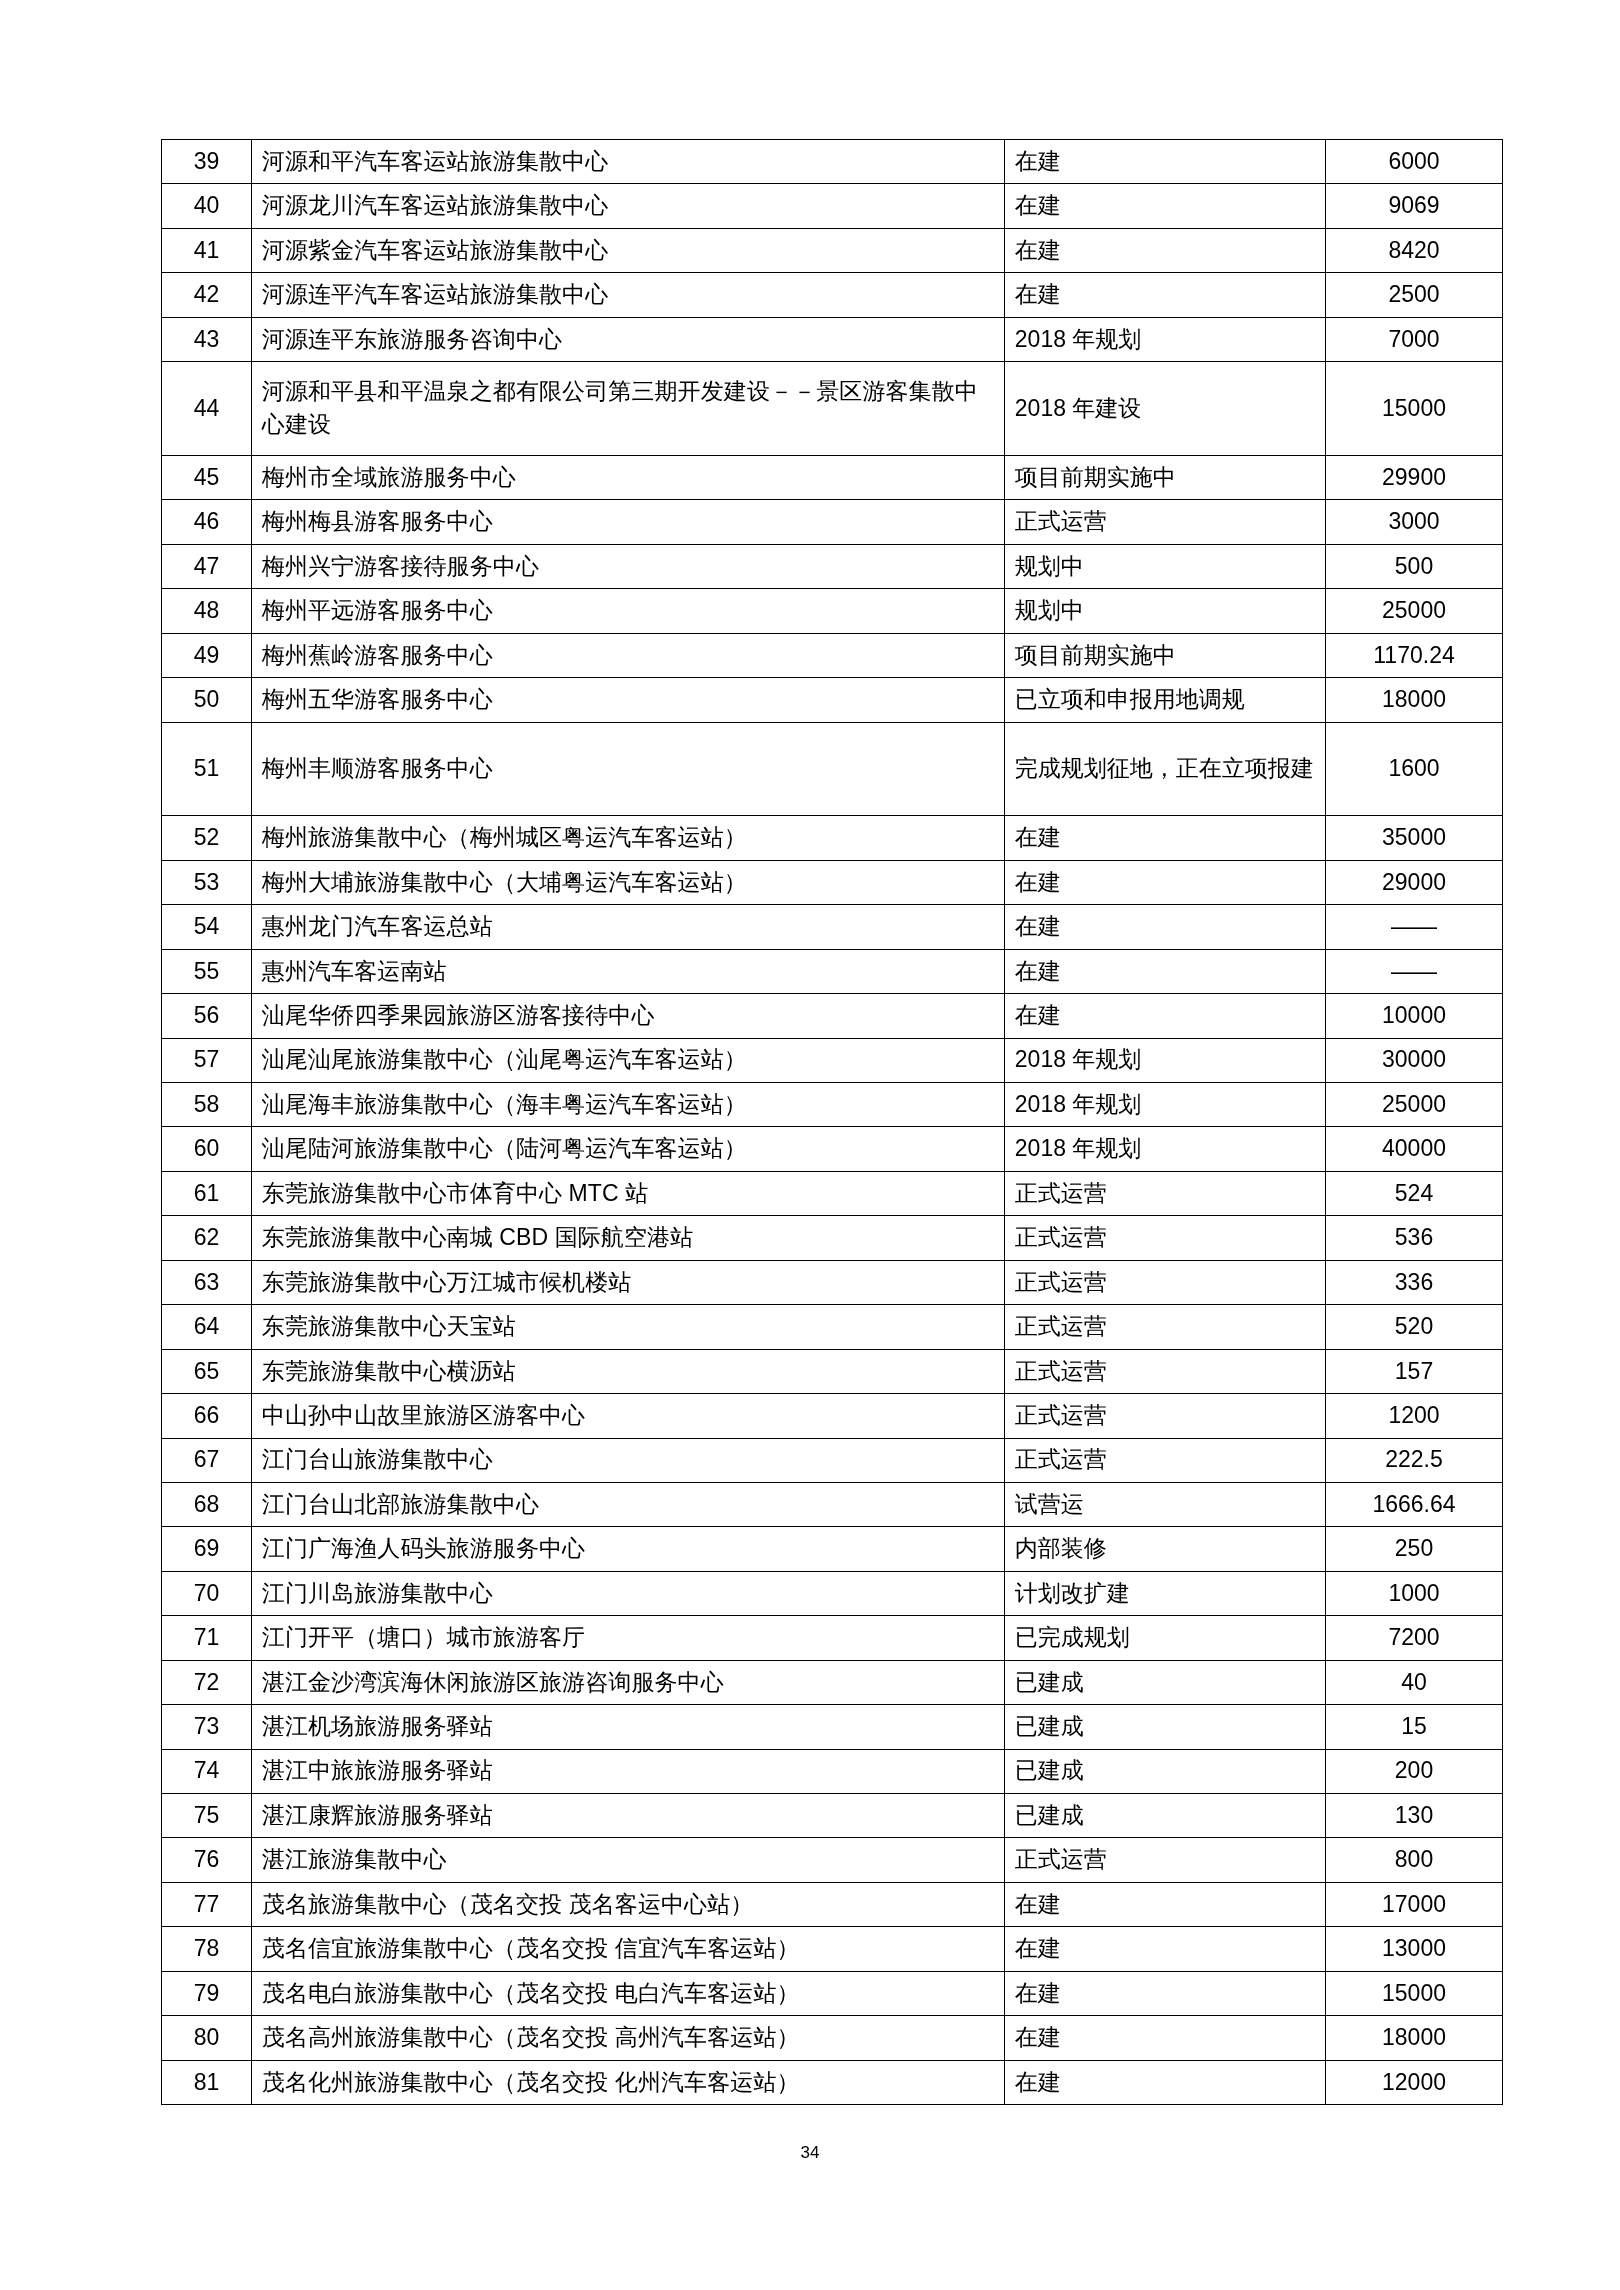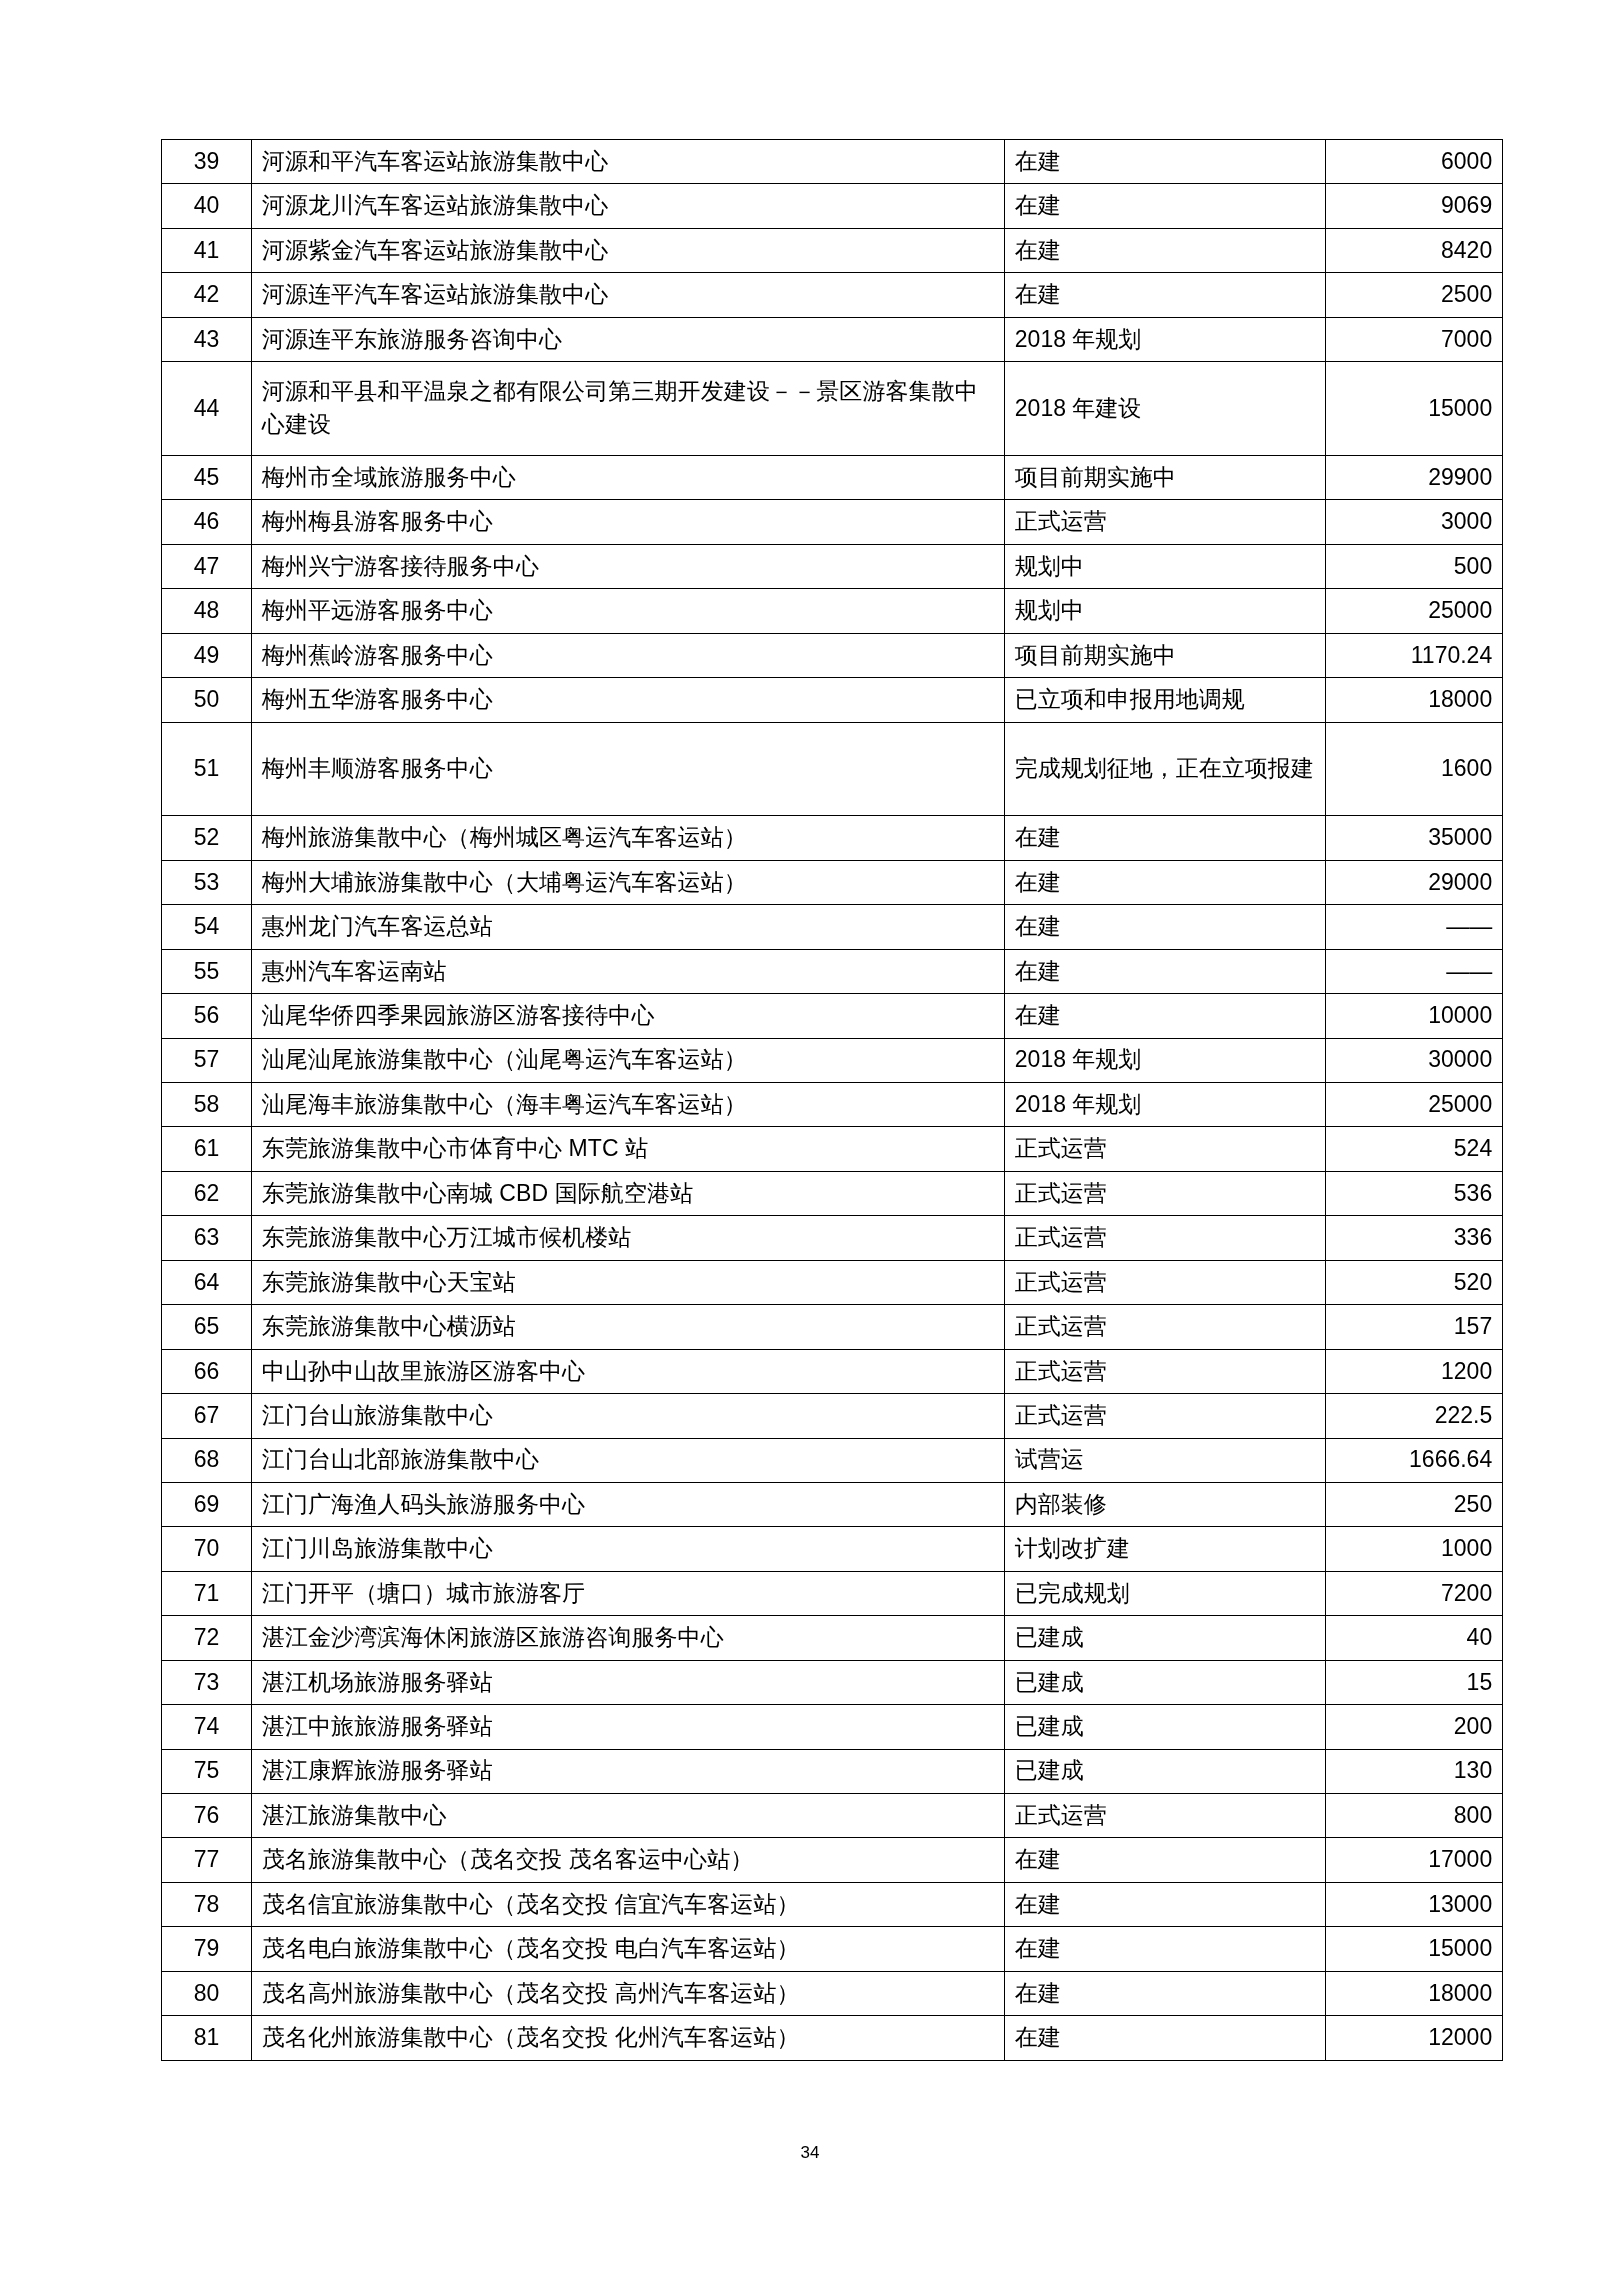--- a/index.html
+++ b/index.html
@@ -53,21 +53,21 @@
     padding-right: 3.9px;
   }
   td.name {
     text-align: left;
     letter-spacing: 0.1px;
   }
   td.stat {
     text-align: left;
   }
   td.area {
-    text-align: right;
+    text-align: center;
   }
   tr.tall td {
     height: 82px;
   }
   .page-number {
     position: absolute;
     left: 0;
     top: 2143px;
     width: 1620px;
     text-align: center;
@@ -204,20 +204,26 @@
             <td class="stat">2018 年规划</td>
             <td class="area">30000</td>
           </tr>
           <tr>
             <td class="idx">58</td>
             <td class="name">汕尾海丰旅游集散中心（海丰粤运汽车客运站）</td>
             <td class="stat">2018 年规划</td>
             <td class="area">25000</td>
           </tr>
           <tr>
+            <td class="idx">60</td>
+            <td class="name">汕尾陆河旅游集散中心（陆河粤运汽车客运站）</td>
+            <td class="stat">2018 年规划</td>
+            <td class="area">40000</td>
+          </tr>
+          <tr>
             <td class="idx">61</td>
             <td class="name">东莞旅游集散中心市体育中心 MTC 站</td>
             <td class="stat">正式运营</td>
             <td class="area">524</td>
           </tr>
           <tr>
             <td class="idx">62</td>
             <td class="name">东莞旅游集散中心南城 CBD 国际航空港站</td>
             <td class="stat">正式运营</td>
             <td class="area">536</td>

